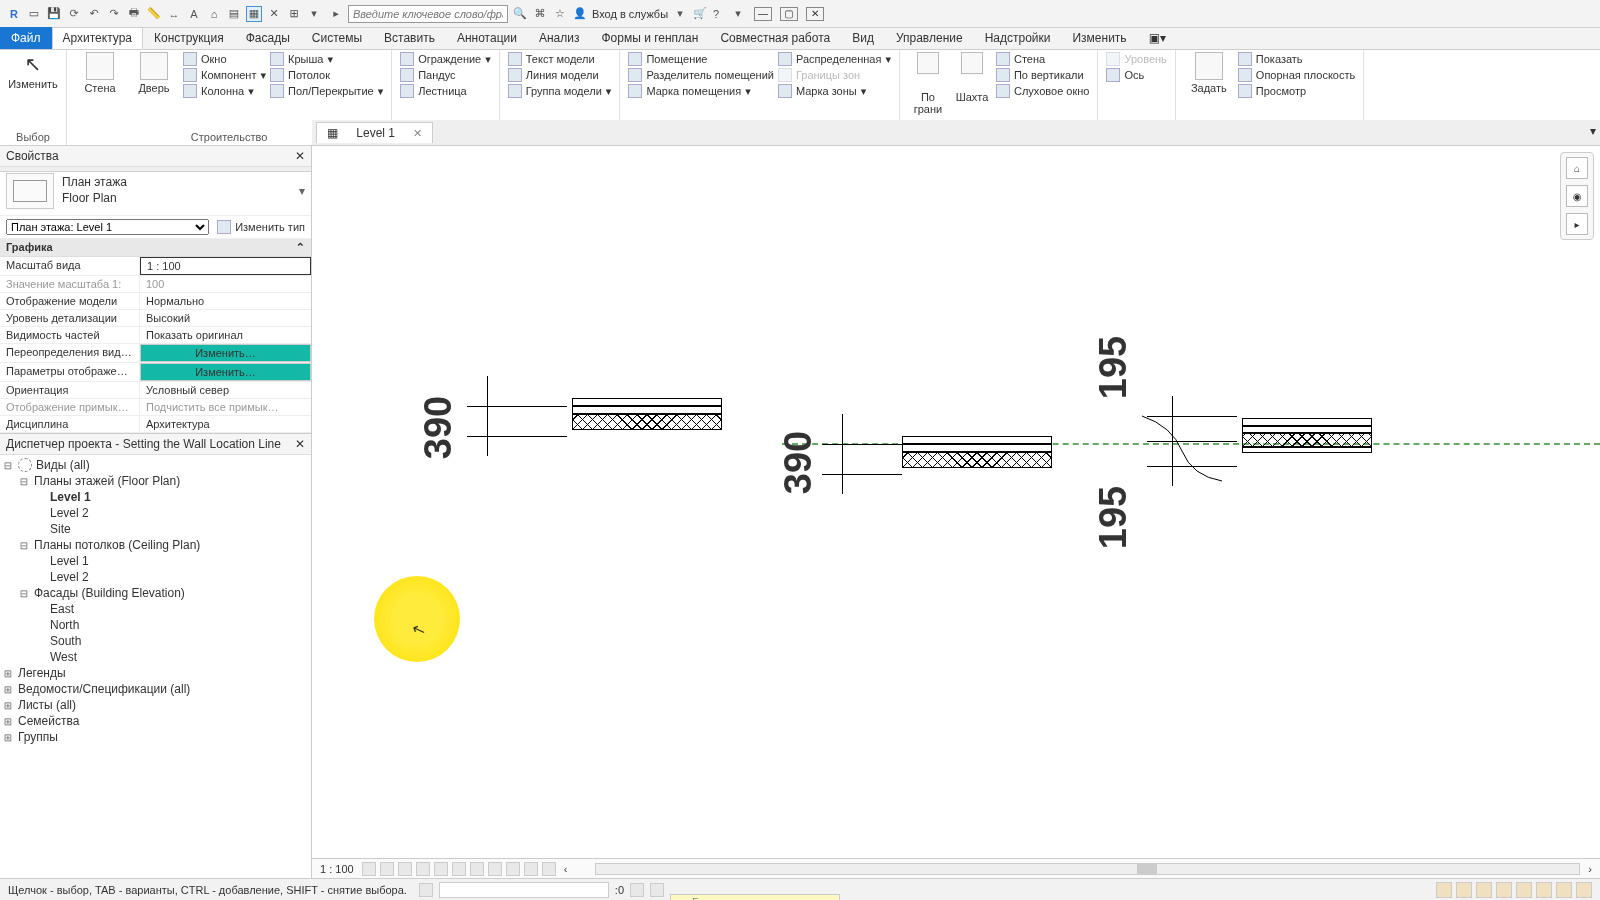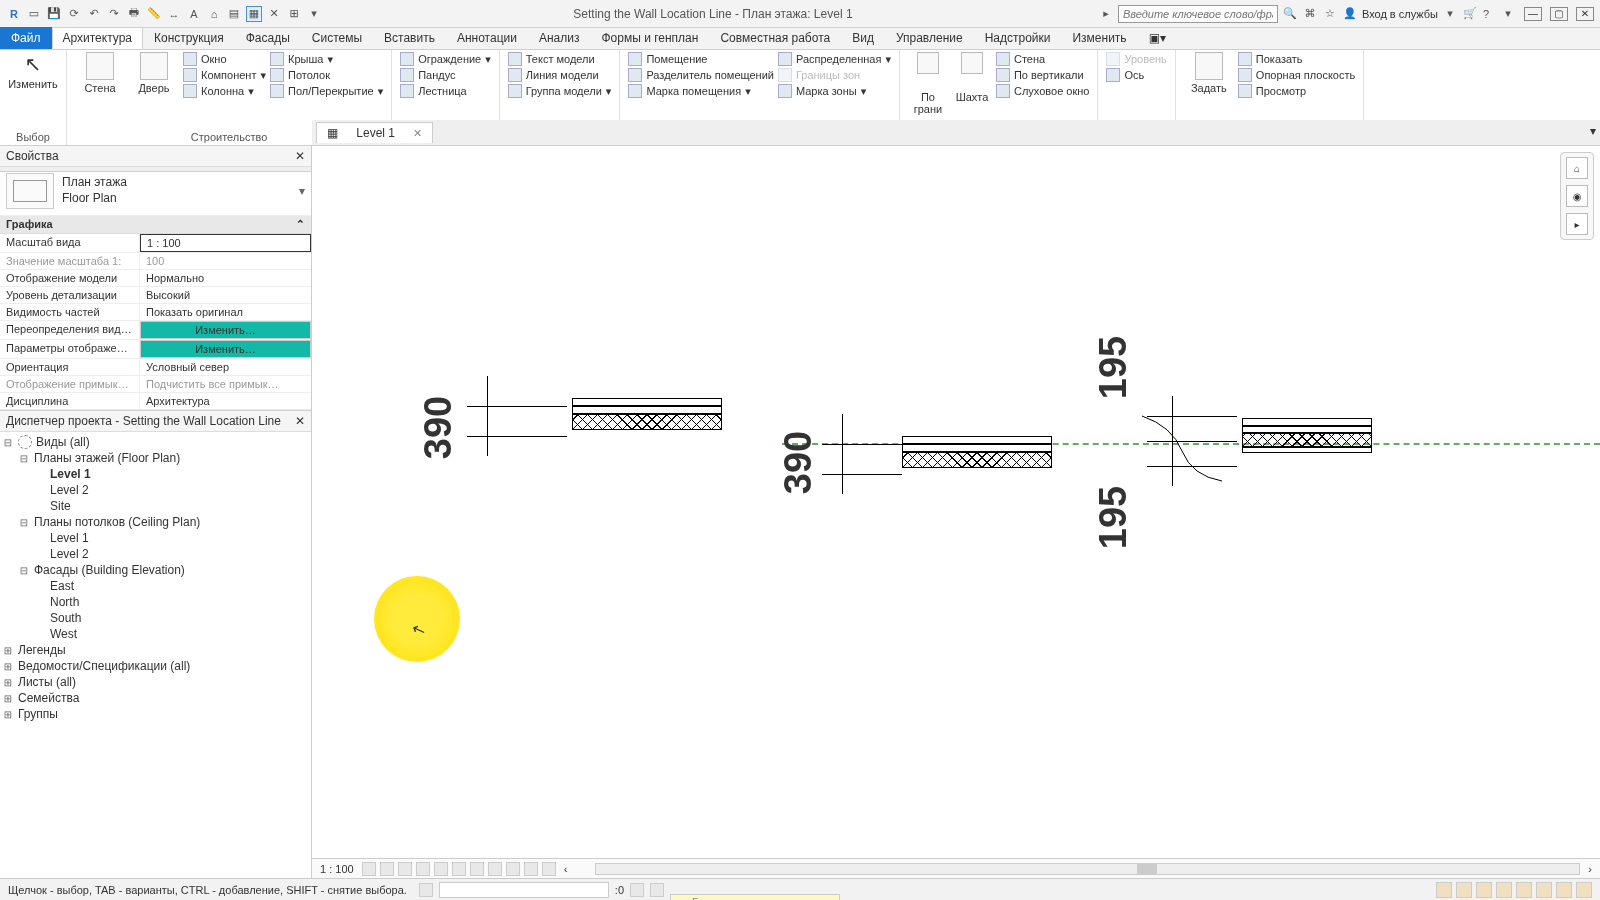--- a/index.html
+++ b/index.html
@@ -124,21 +124,20 @@
     <span class="tb-icon">📏</span>
     <span class="tb-icon">↔</span>
     <span class="tb-icon">A</span>
     <span class="tb-icon">⌂</span>
     <span class="tb-icon">▤</span>
     <span class="tb-icon" style="border:1px solid #4a90d9;background:#e0f0ff">▦</span>
     <span class="tb-icon">✕</span>
     <span class="tb-icon">⊞</span>
     <span class="tb-icon">▾</span>
   </div>
-  <div class="tb-title">Setting the Wall Location Line - План этажа: Level 1</div>
   <div class="tb-search">
     <span class="tb-icon">▸</span>
     <input placeholder="Введите ключевое слово/фразу" style="">
     <span class="tb-icon">🔍</span>
     <span class="tb-icon">⌘</span>
     <span class="tb-icon">☆</span>
     <span class="tb-icon">👤</span>
     <span style="font-size:11px">Вход в службы</span>
     <span class="tb-icon">▾</span>
     <span class="tb-icon">🛒</span>
@@ -352,20 +351,27 @@
         <span class="panel-close">✕</span>
       </div>
       <div class="type-sel">
         <div class="type-icon"></div>
         <div class="type-text">
           <div>План этажа</div>
           <div>Floor Plan</div>
         </div>
         <div class="type-dd">▾</div>
       </div>
+      <div class="element-row">
+        <select><option>План этажа: Level 1</option></select>
+        <div class="edit-type">
+            <span class="rsmall-icon"></span>
+            <span>Изменить тип</span>
+          </div>
+      </div>
       <div class="props-grid">
         <div class="pg-header">
             <span>Графика</span>
             <span>⌃</span>
           </div>
         <div id="pg-rows">
             <div class="pg-row">
               <div class="pg-label">Масштаб вида</div>
               <div class="pg-value input">1 : 100</div>
             </div>

